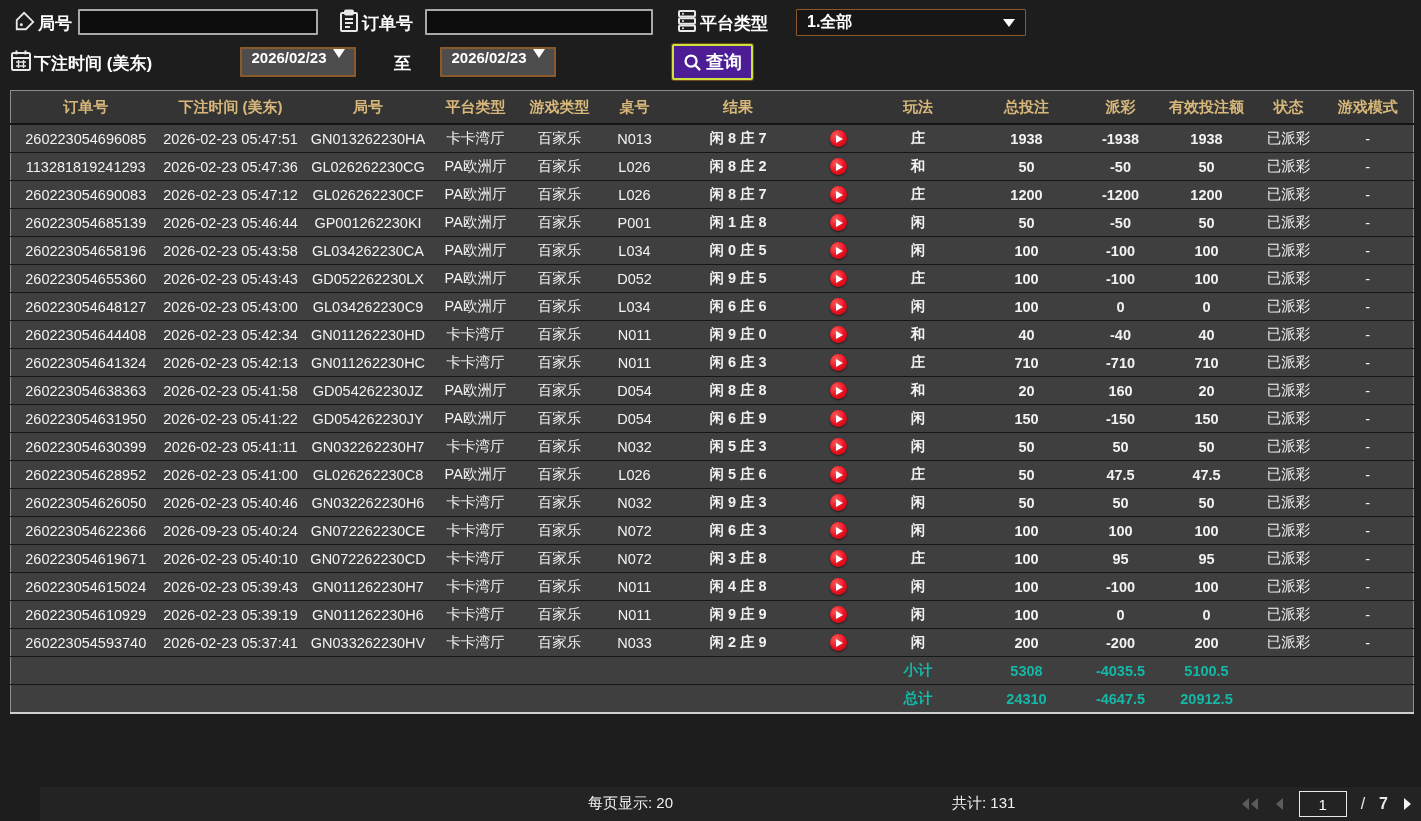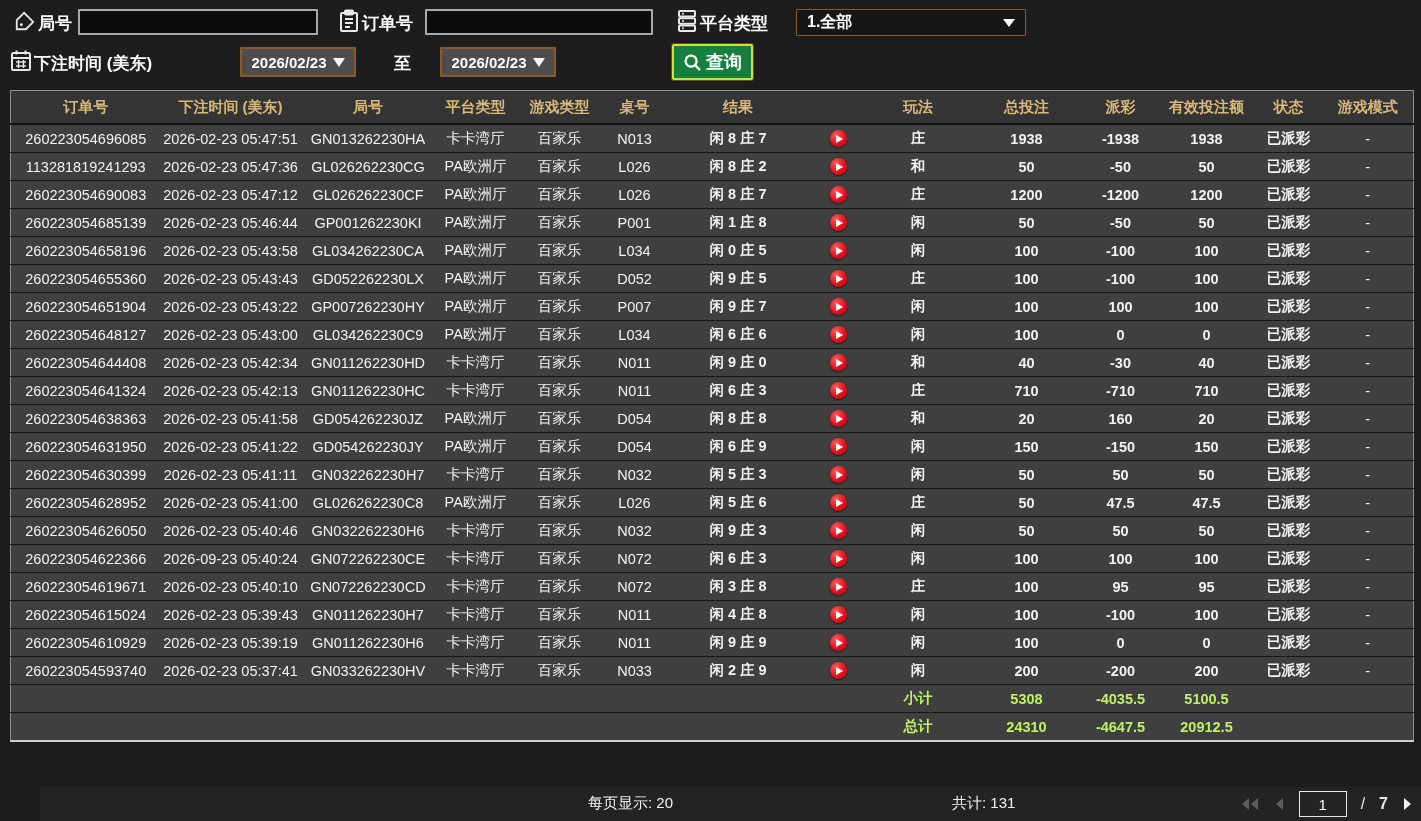--- a/index.html
+++ b/index.html
@@ -17,28 +17,28 @@
     position:absolute;background:#0c0c0c;border:2px solid #a9a9a9;
     color:#eee;font-size:14px;padding:0 6px;outline:none;border-radius:1px;
   }
   .platform-select{
     position:absolute;background:#161616;border:1px solid #8a5a2b;
     color:#fff;font-size:16px;font-weight:700;display:flex;align-items:center;
     justify-content:space-between;padding:0 10px;cursor:pointer;border-radius:1px;
   }
   .date-select{
     position:absolute;background:#4d4d4d;border:2px solid #8a5a2b;
-    color:#fff;font-size:15px;font-weight:700;display:flex;align-items:center;
+    color:#fff;font-size:15px;font-weight:700;display:flex;align-items:flex-start;
     justify-content:center;gap:6px;cursor:pointer;border-radius:1px;
   }
   .caret{display:inline-block;width:0;height:0;border-left:6px solid transparent;
     border-right:6px solid transparent;border-top:8px solid #fff;}
   .search-btn{
     position:absolute;left:672px;top:44px;height:32px;padding:0 9px;
-    background:#15803d;border:2px solid #cfe23a;box-shadow:0 0 0 1px #6b4a1e;
+    background:#4c1d95;border:2px solid #cfe23a;box-shadow:0 0 0 1px #6b4a1e;
     color:#fff;font-size:18px;font-weight:700;display:flex;align-items:center;gap:4px;
     cursor:pointer;border-radius:2px;
   }
   
   table.grid{
     position:absolute;left:10px;top:90px;width:1403px;
     border-collapse:collapse;table-layout:fixed;
     background:#3f3f3f;border:1px solid #8d8d8d;border-bottom:2px solid #cfcfcf;
   }
   table.grid th{
@@ -48,23 +48,23 @@
   table.grid td{
     height:27px;color:#f2f2f2;font-size:14.5px;text-align:center;
     white-space:nowrap;overflow:hidden;padding:0 2px;
   }
   table.grid tbody tr{border-top:1px solid #6a6a6a;border-bottom:1px solid #161616;}
   td.c-order{text-align:left;padding-left:5px;font-size:14.5px;}
   td.c-num,td.c-play,td.c-result{font-weight:700;}
   td.payout-neg{color:#97d31f;font-weight:700;}
   td.payout-pos{color:#9c1126;font-weight:700;}
   td.payout-zero{color:#f2f2f2;font-weight:700;}
-  td.c-status{color:#1fd549;font-weight:700;}
+  td.c-status{color:#1fd549;font-weight:400;}
   td.c-mode{color:#cfcfcf;}
-  tr.sumrow td{color:#bef264;font-weight:700;}
+  tr.sumrow td{color:#14b8a6;font-weight:700;}
   .play-btn{
     display:inline-flex;width:17px;height:17px;border-radius:50%;
     background:radial-gradient(circle at 35% 30%, #ff5a5a 0%, #e80f1e 55%, #b50713 100%);
     align-items:center;justify-content:center;cursor:pointer;vertical-align:middle;
     box-shadow:0 1px 2px rgba(0,0,0,.6);
   }
   .play-tri{width:0;height:0;border-top:4px solid transparent;border-bottom:4px solid transparent;
     border-left:7px solid #fff;margin-left:2px;}
   
   .footer{
@@ -294,38 +294,20 @@
               <span class="play-tri"></span>
             </span></td>
           <td class="c-play">庄</td>
           <td class="c-num">100</td>
           <td class="c-num payout-neg">-100</td>
           <td class="c-num">100</td>
           <td class="c-status">已派彩</td>
           <td class="c-mode">-</td>
         </tr>
         <tr>
-          <td class="c-order">260223054651904</td>
-          <td>2026-02-23 05:43:22</td>
-          <td>GP007262230HY</td>
-          <td>PA欧洲厅</td>
-          <td>百家乐</td>
-          <td>P007</td>
-          <td class="c-result">闲 9 庄 7</td>
-          <td><span class="play-btn">
-              <span class="play-tri"></span>
-            </span></td>
-          <td class="c-play">闲</td>
-          <td class="c-num">100</td>
-          <td class="c-num payout-pos">100</td>
-          <td class="c-num">100</td>
-          <td class="c-status">已派彩</td>
-          <td class="c-mode">-</td>
-        </tr>
-        <tr>
           <td class="c-order">260223054648127</td>
           <td>2026-02-23 05:43:00</td>
           <td>GL034262230C9</td>
           <td>PA欧洲厅</td>
           <td>百家乐</td>
           <td>L034</td>
           <td class="c-result">闲 6 庄 6</td>
           <td><span class="play-btn">
               <span class="play-tri"></span>
             </span></td>
@@ -342,21 +324,21 @@
           <td>GN011262230HD</td>
           <td>卡卡湾厅</td>
           <td>百家乐</td>
           <td>N011</td>
           <td class="c-result">闲 9 庄 0</td>
           <td><span class="play-btn">
               <span class="play-tri"></span>
             </span></td>
           <td class="c-play">和</td>
           <td class="c-num">40</td>
-          <td class="c-num payout-neg">-30</td>
+          <td class="c-num payout-neg">-40</td>
           <td class="c-num">40</td>
           <td class="c-status">已派彩</td>
           <td class="c-mode">-</td>
         </tr>
         <tr>
           <td class="c-order">260223054641324</td>
           <td>2026-02-23 05:42:13</td>
           <td>GN011262230HC</td>
           <td>卡卡湾厅</td>
           <td>百家乐</td>

